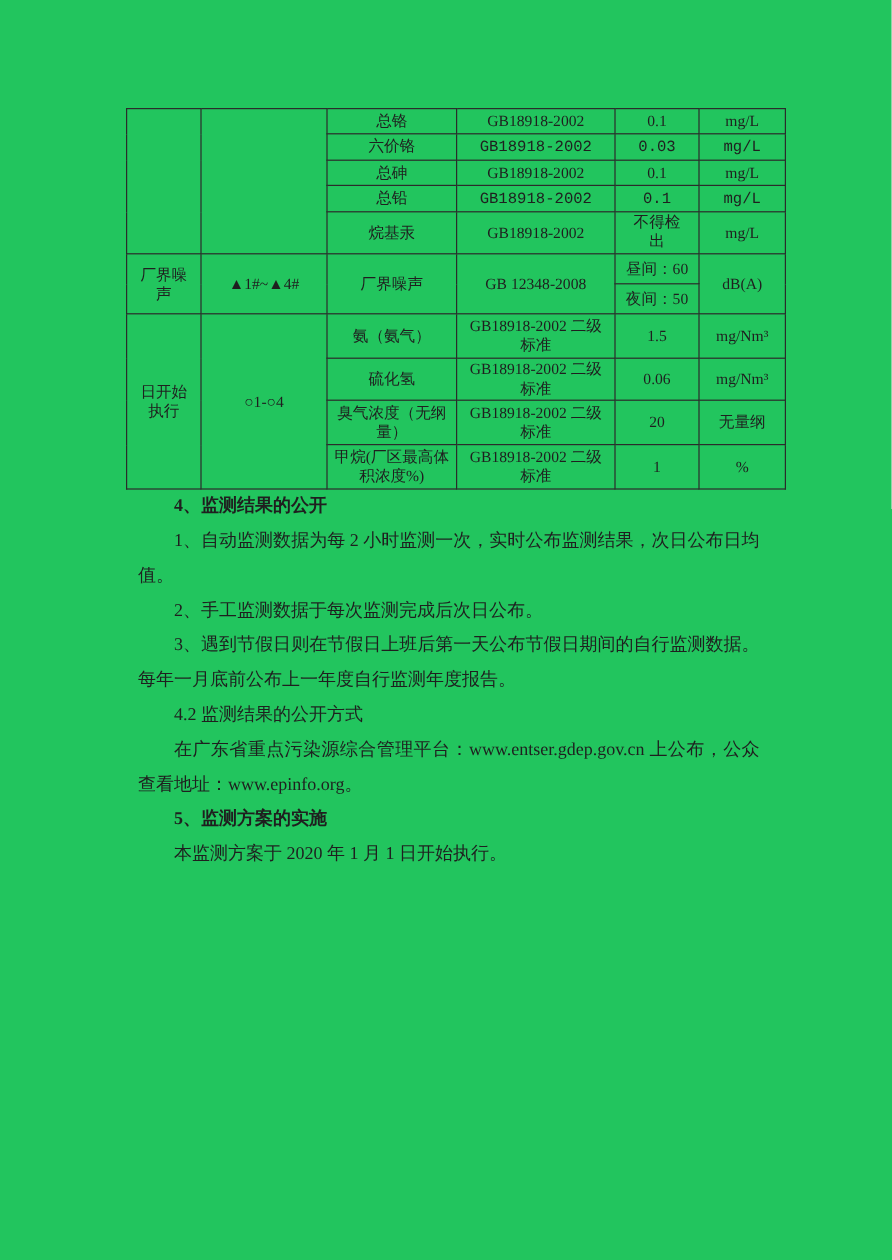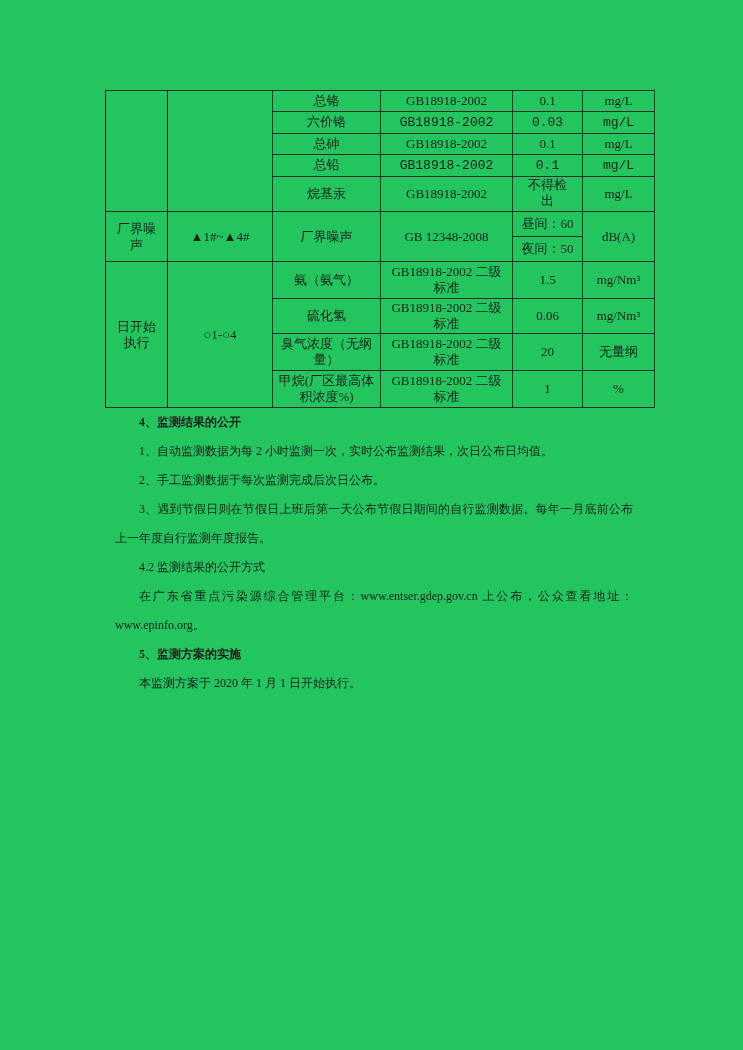--- a/index.html
+++ b/index.html
@@ -34,21 +34,21 @@
   tr.r-s  { height: 21px; }
   tr.r-s2 { height: 22px; font-family: Liberation Mono, monospace; }
   tr.r-m  { height: 34px; }
   tr.r-n  { height: 25px; }
   tr.r-g1 { height: 37px; }
   tr.r-g2 { height: 35px; }
 
   
   .textblock {
     position: absolute; left: 115px; top: 408px; width: 518px;
-    font-size: 12px; line-height: 29px;
+    font-size: 15px; line-height: 29px;
     text-align: justify;
   }
   .textblock p { text-indent: 2em; margin: 0; }
   .textblock p.bold { font-weight: bold; }
 </style>
 </head>
 <body>
 
 <div class="page">
 

